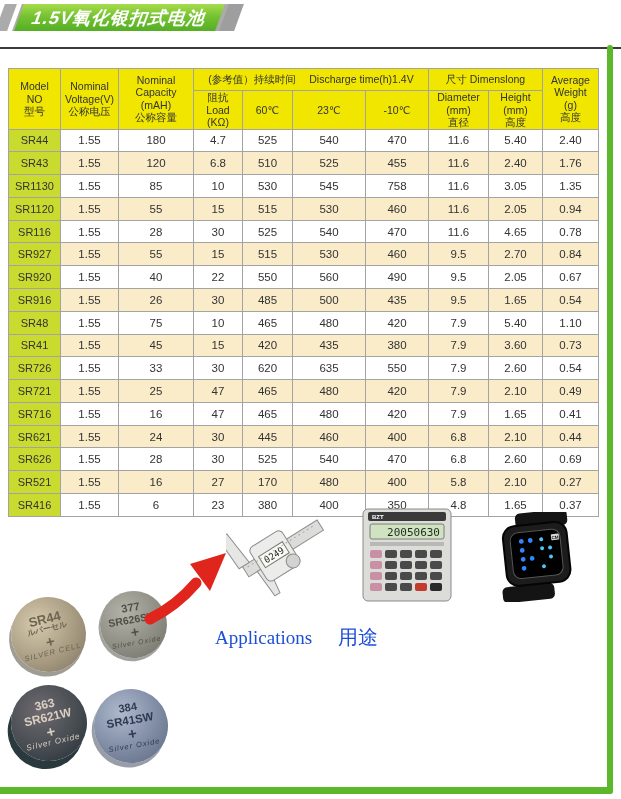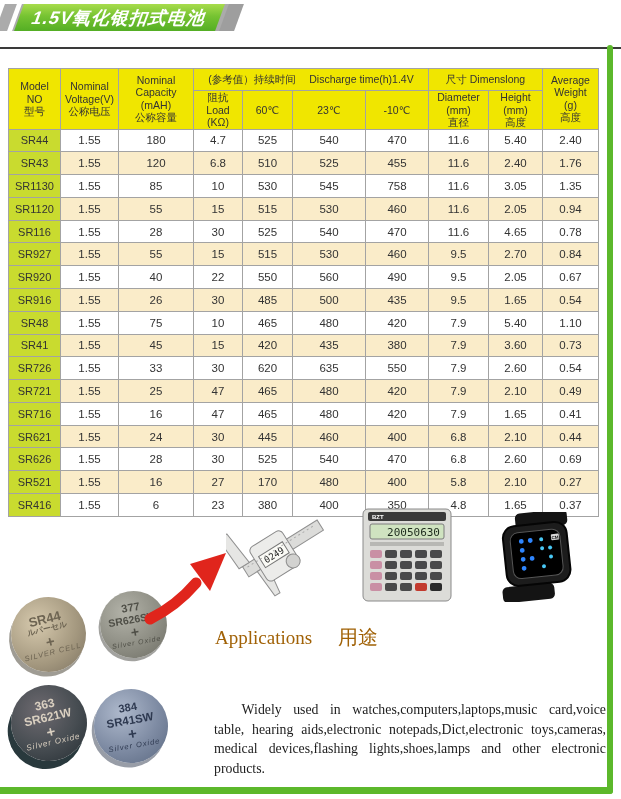--- a/index.html
+++ b/index.html
@@ -58,21 +58,21 @@
   #bat4{left:94px;top:689px;width:74px;height:74px;transform:rotate(-10deg);
         background:radial-gradient(circle at 40% 30%,#aeb9cc,#7e8ba3 55%,#5a6880);
         box-shadow:-3px 4px 0 rgba(50,60,80,.5);color:#2e3950;}
   #bat4 .t1{font-size:11px;} #bat4 .t2{font-size:11.5px;} #bat4 .plus{font-size:15px;} #bat4 .t3{font-size:7.5px;}
   #arrow{position:absolute;left:144px;top:551px;z-index:3;}
   #caliper{position:absolute;left:226px;top:503px;z-index:1;}
   #calc{position:absolute;left:360px;top:507px;z-index:1;}
   #watch{position:absolute;left:485px;top:512px;z-index:1;}
   
   .apps-title{position:absolute;left:215px;top:624px;font-family:"Liberation Serif","DejaVu Serif",serif;
-              font-size:19px;color:#a16207;}
+              font-size:19px;color:#1d4ed8;}
   .apps-title .zh{margin-left:26px;font-size:20px;}
   .apps-zh{position:absolute;left:214px;top:652px;width:392px;font-family:"Liberation Serif","DejaVu Serif",serif;
            font-size:12.5px;line-height:20.5px;color:#1c1c1c;text-align:justify;text-indent:2em;}
   .apps-en{position:absolute;left:214px;top:700px;width:392px;font-family:"Liberation Serif","DejaVu Serif",serif;
            font-size:13.8px;line-height:19.5px;color:#1c1c1c;text-align:justify;text-indent:2em;}
 </style>
 </head>
 <body>
 
 <div id="page">
@@ -447,15 +447,14 @@
           <circle cx="66" cy="46" r="2"></circle>
       </g>
       <rect x="68" y="24" width="8" height="6" rx="1" fill="#d8d8d8"></rect>
       <text x="72" y="29" font-size="4.5" text-anchor="middle" fill="#111" font-family="Liberation Sans, sans-serif" font-weight="bold">CM</text>
     </g>
   </svg>
 
   <div class="apps-title">
     <span>Applications</span><span class="zh">用途</span>
   </div>
-  <div class="apps-en">Widely used in watches,computers,laptops,music card,voice table, hearing aids,electronic notepads,Dict,electronic toys,cameras, medical devices,flashing lights,shoes,lamps and other electronic products.</div>
 
 </div>
 
 </body></html>

